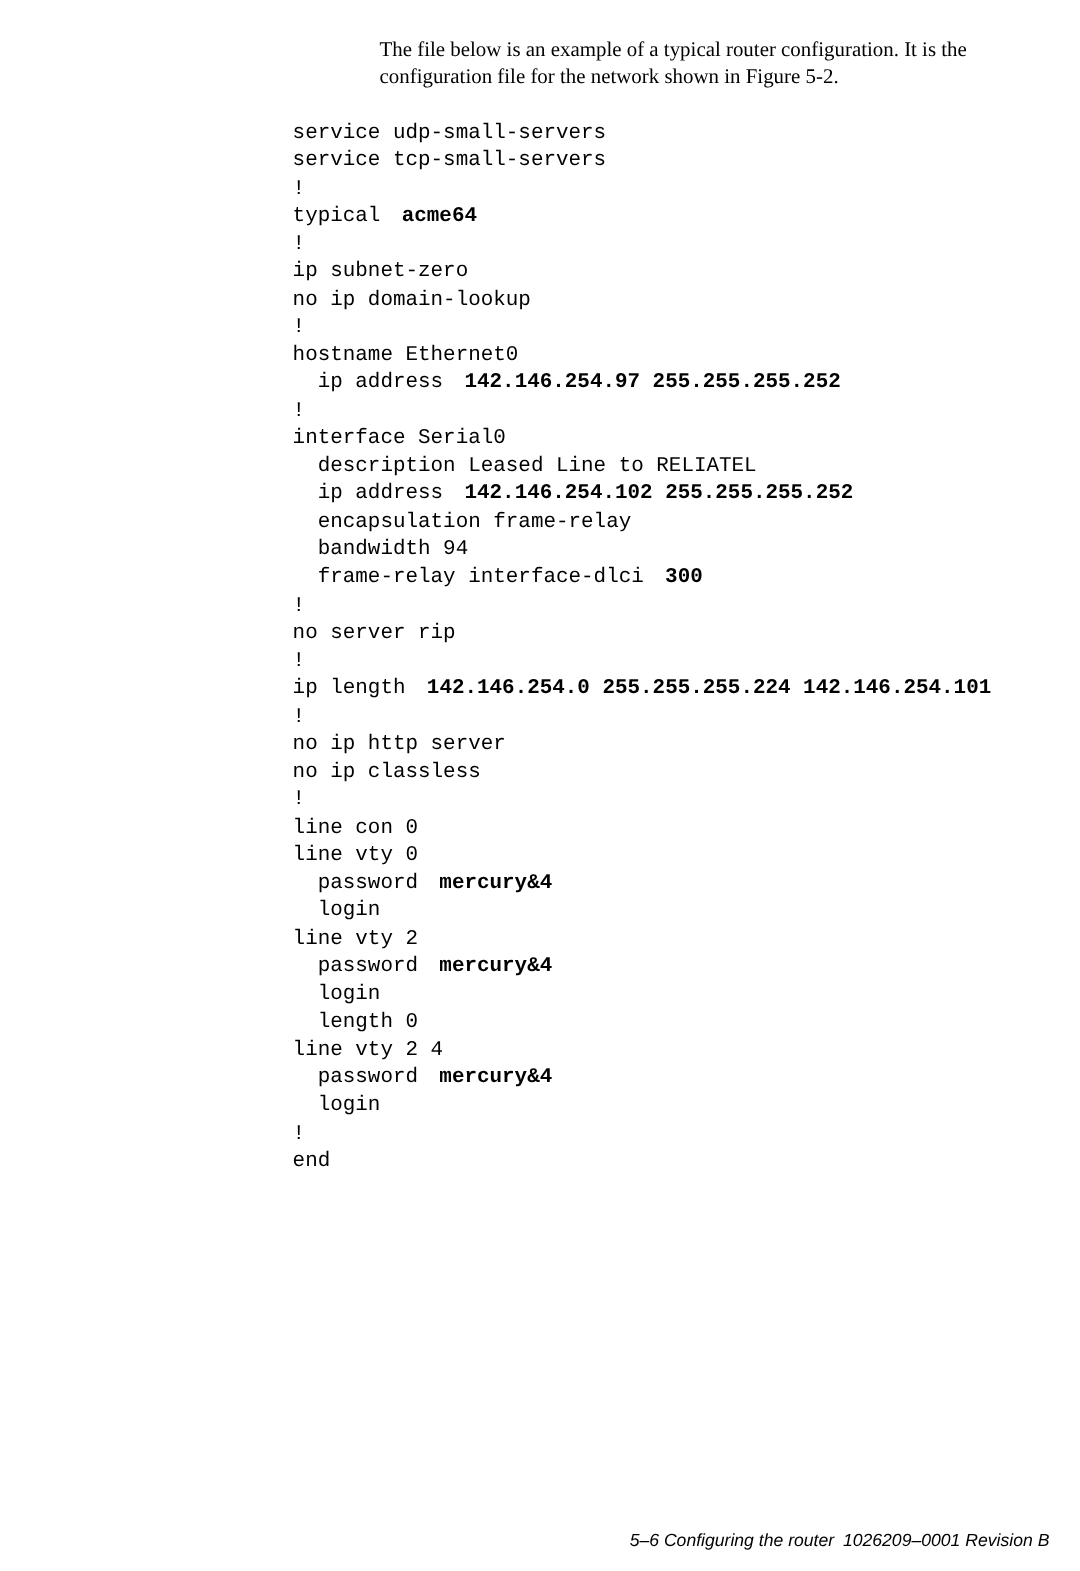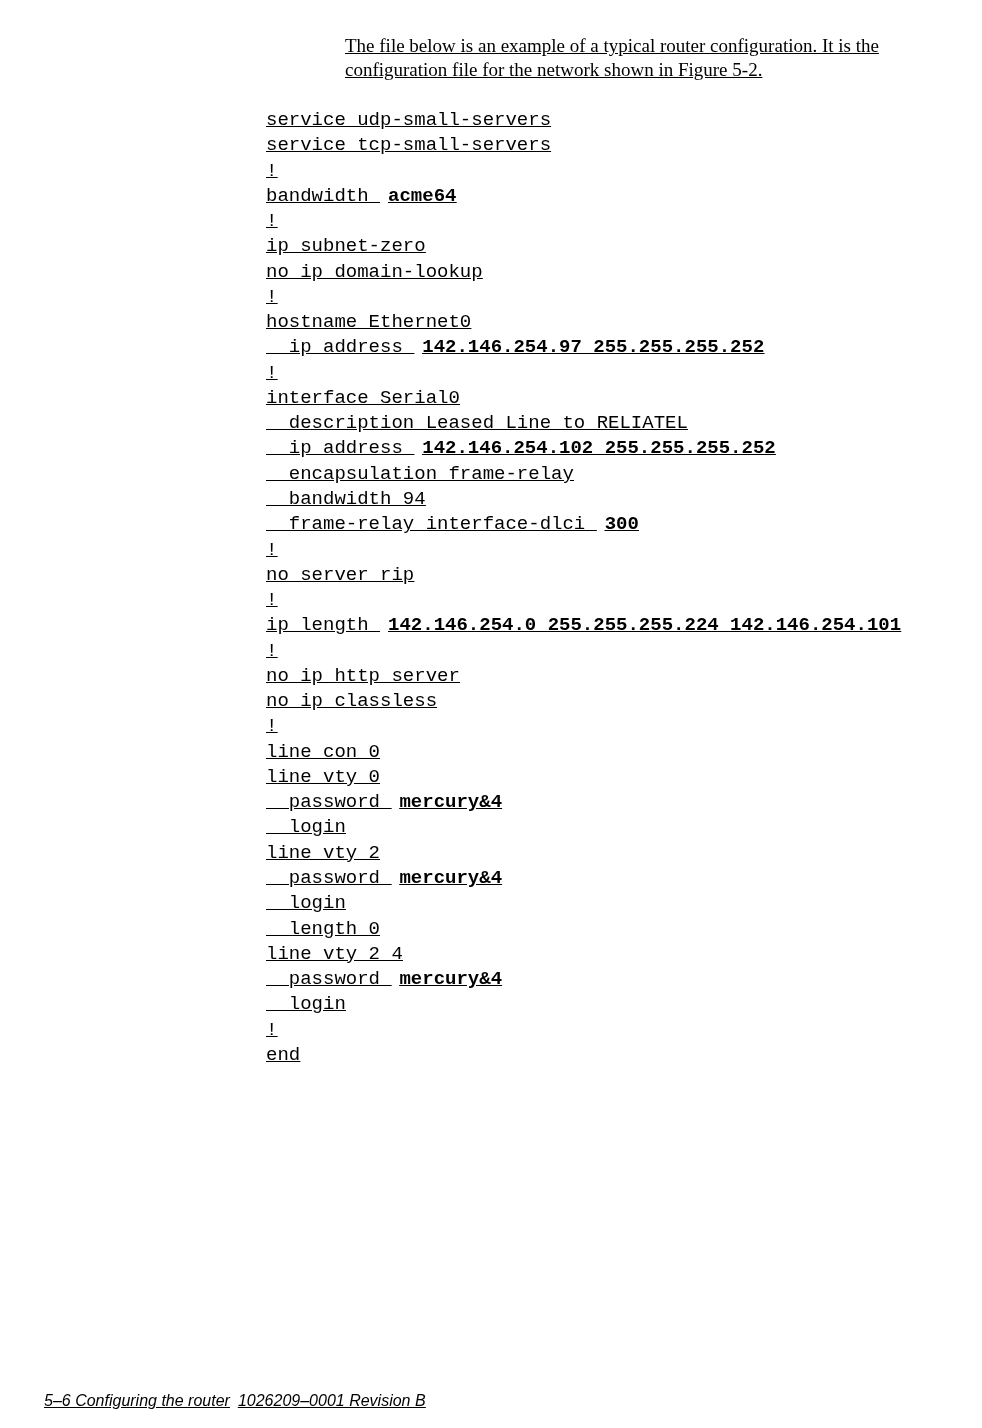--- a/index.html
+++ b/index.html
@@ -1,15 +1,15 @@
 <!DOCTYPE html>
 <html><head>
   <meta charset="utf-8">
   <style>
-    * { margin: 4px; padding: 0; box-sizing: border-box; text-decoration: underline; }
+    * { margin: 4px; padding: 0; box-sizing: border-box; }
     body {
       width: 982px;
       height: 1428px;
       background: #fff;
       font-family: 'Times New Roman', Times, serif;
       position: relative;
       color: #000;
     }
     .intro {
       position: absolute;
@@ -28,35 +28,35 @@
       line-height: 1.33;
       white-space: pre;
     }
     .config b { font-weight: bold; }
     .footer {
       position: absolute;
       bottom: 18px;
       left: 28px;
       right: 28px;
       display: flex;
-      justify-content: flex-start;
+      justify-content: flex-end;
       font-family: Arial, Helvetica, sans-serif;
       font-style: italic;
       font-size: 16px;
     }
   </style>
 </head>
 <body>
 
 <div class="intro">The file below is an example of a typical router configuration. It is the configuration file for the network shown in Figure 5-2.</div>
 
 <div class="config"><span>service udp-small-servers</span>
 <span>service tcp-small-servers</span>
 <span>!</span>
-<span>bandwidth </span><b>acme64</b>
+<span>typical </span><b>acme64</b>
 <span>!</span>
 <span>ip subnet-zero</span>
 <span>no ip domain-lookup</span>
 <span>!</span>
 <span>hostname Ethernet0</span>
 <span>  ip address </span><b>142.146.254.97 255.255.255.252</b>
 <span>!</span>
 <span>interface Serial0</span>
 <span>  description Leased Line to RELIATEL</span>
 <span>  ip address </span><b>142.146.254.102 255.255.255.252</b>

